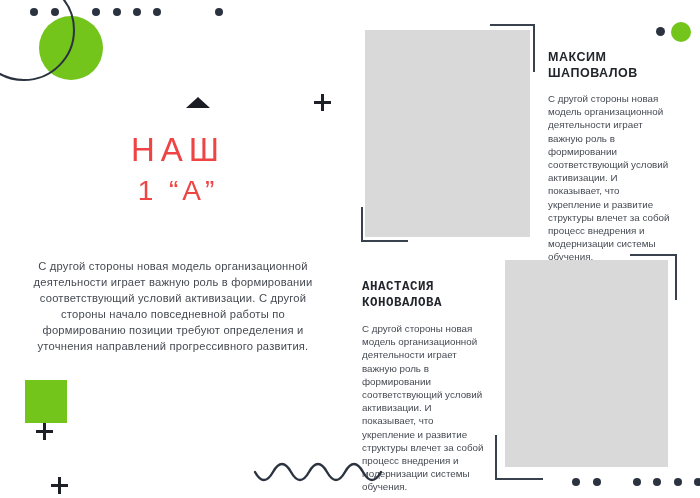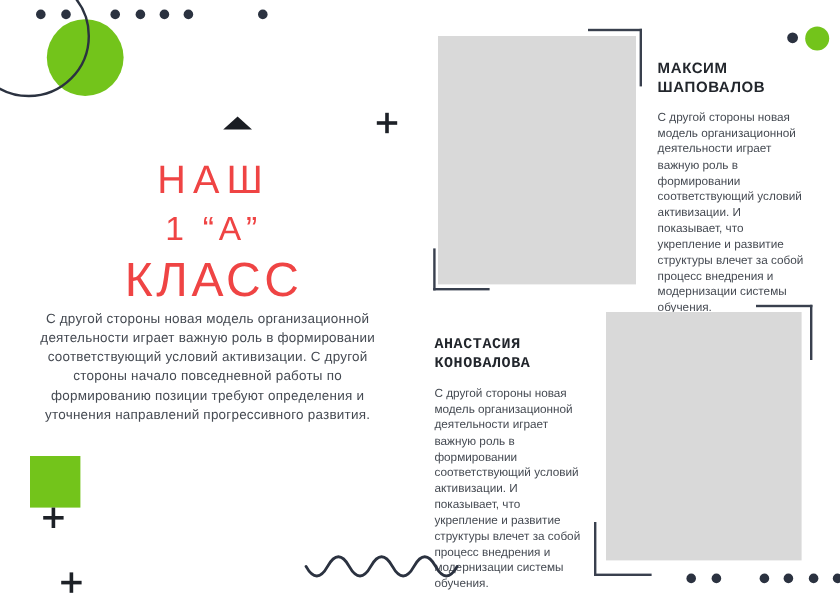--- a/index.html
+++ b/index.html
@@ -70,21 +70,20 @@
   </div>
 
   <div class="dark-dot-small"></div>
   <div class="green-dot-small"></div>
 
   <div class="triangle"></div>
   <div class="plus" style="left:314px;top:94px;"></div>
   <div class="title-block">
     <div class="title-l1">НАШ</div>
     <div class="title-l2">1 “А”</div>
-    <div class="title-l3">КЛАСС</div>
   </div>
 
   <p class="intro">С другой стороны новая модель организационной деятельности играет важную роль в формировании соответствующий условий активизации. С другой стороны начало повседневной работы по формированию позиции требуют определения и уточнения направлений прогрессивного развития.</p>
 
   <div class="photo photo-1"></div>
   <div class="bracket bracket-tr-1"></div>
   <div class="bracket bracket-bl-1"></div>
   <div class="student-name student-name-1">МАКСИМ ШАПОВАЛОВ</div>
   <div class="student-bio student-bio-1">С другой стороны новая модель организационной деятельности играет важную роль в формировании соответствующий условий активизации. И показывает, что укрепление и развитие структуры влечет за собой процесс внедрения и модернизации системы обучения.</div>
 

